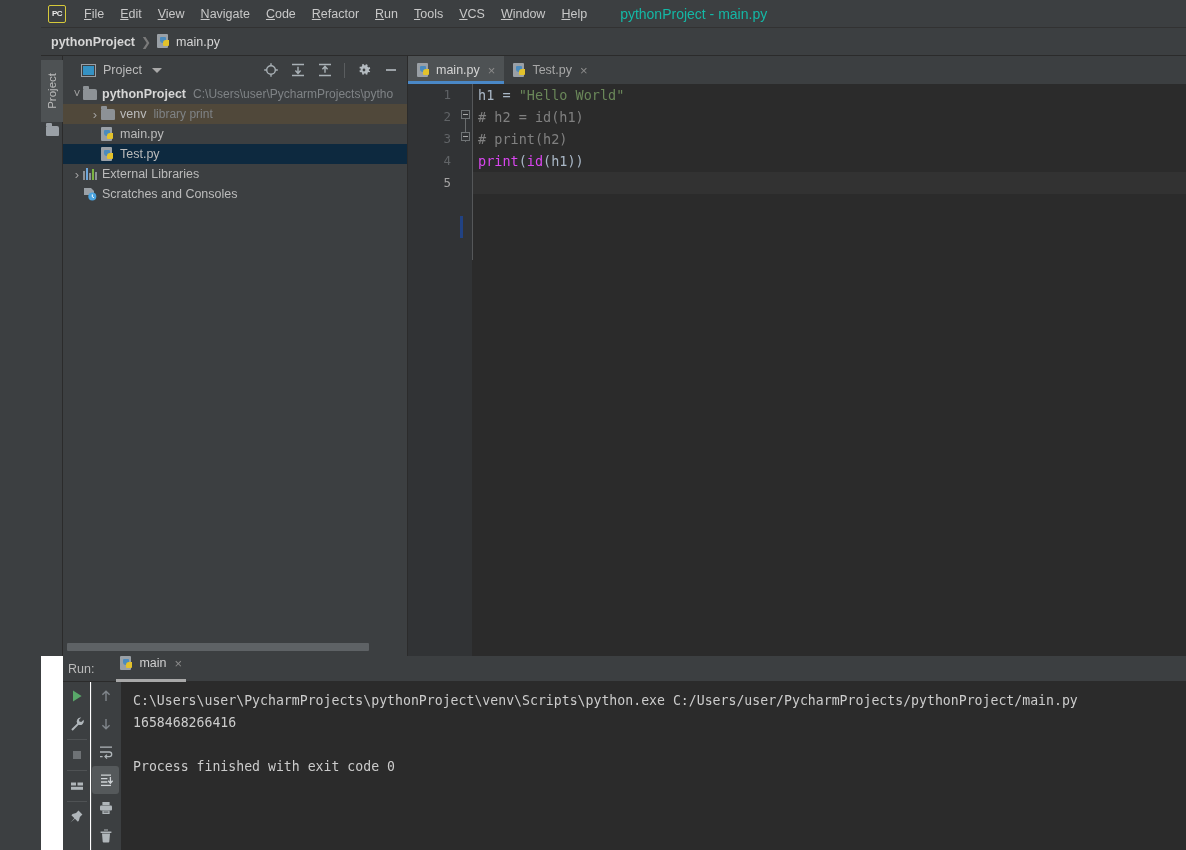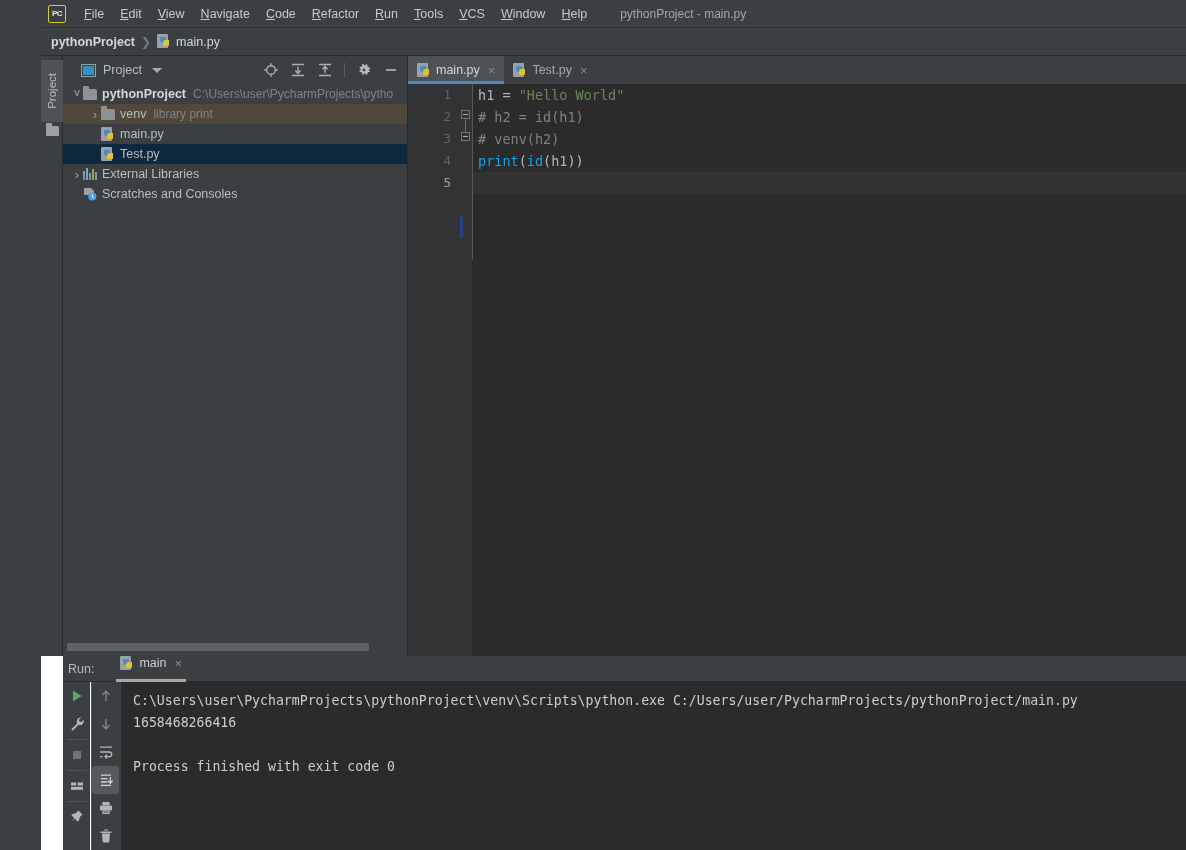--- a/index.html
+++ b/index.html
@@ -26,21 +26,21 @@
     display: flex; align-items: center; justify-content: center;
     font-size: 8px; color: #e8e8e8; font-weight: bold;
     letter-spacing: -0.5px;
   }
   .menu-item {
     padding: 3px 8px; font-size: 12.5px; color: #c8c8c8;
     cursor: default; white-space: nowrap;
   }
   .menu-item u { text-decoration: underline; }
   .window-title {
-    margin-left: 25px; color: #a3a3a3; font-size: 12px;
+    margin-left: 25px; color: #14b8a6; font-size: 14px;
   }
 
   
   .breadcrumb-bar {
     position: absolute; left: 0; top: 28px; width: 1186px; height: 28px;
     background: #3c3f41; display: flex; align-items: center;
     padding-left: 10px; border-bottom: 1px solid #2b2b2b;
   }
   .crumb-proj { color: #d6d6d6; font-size: 12.5px; font-weight: bold; }
   .crumb-sep { color: #7a7a7a; margin: 0 6px; font-size: 12px; }
@@ -222,21 +222,21 @@
   .cline { height: 22px; line-height: 22px; padding-left: 6px; white-space: pre; }
   .cline.cur { background: #323232; }
   .vbar {
     position: absolute; left: 0px; top: 0; width: 1px; height: 176px;
     background: #555759;
   }
   .tok-plain { color: #a9b7c6; }
   .tok-op { color: #a9b7c6; }
   .tok-str { color: #6a8759; }
   .tok-cmt { color: #808080; }
-  .tok-fn { color: #0ea5e9; }
+  .tok-fn { color: #d946ef; }
   .caret-blue {
     position: absolute; left: 0; top: 132px; width: 3px; height: 22px;
     background: #214283;
   }
 
   
   .run-panel {
     position: absolute; left: 0px; top: 656px; width: 1186px; height: 194px;
     background: #ffffff;
   }
@@ -454,21 +454,21 @@
         <div class="fold-line"></div>
         <div class="fold-box" style="top:26px;"></div>
         <div class="fold-box" style="top:48px;"></div>
       </div>
       <div class="caret-blue" style="left:52px; top:132px; width:3px;"></div>
       <div class="code-body">
         <div class="vbar"></div>
         <div id="codelines">
             <div class="cline"><span class="tok-plain">h1 </span><span class="tok-op">= </span><span class="tok-str">"Hello World"</span></div>
             <div class="cline"><span class="tok-cmt"># h2 = id(h1)</span></div>
-            <div class="cline"><span class="tok-cmt"># venv(h2)</span></div>
+            <div class="cline"><span class="tok-cmt"># print(h2)</span></div>
             <div class="cline"><span class="tok-fn">print</span><span class="tok-op">(</span><span class="tok-fn">id</span><span class="tok-op">(h1))</span></div>
             <div class="cline cur">&nbsp;</div>
           </div>
       </div>
     </div>
   </div>
 
   <div class="run-panel">
     <div class="run-header">
       <span class="run-lbl">Run:</span>

